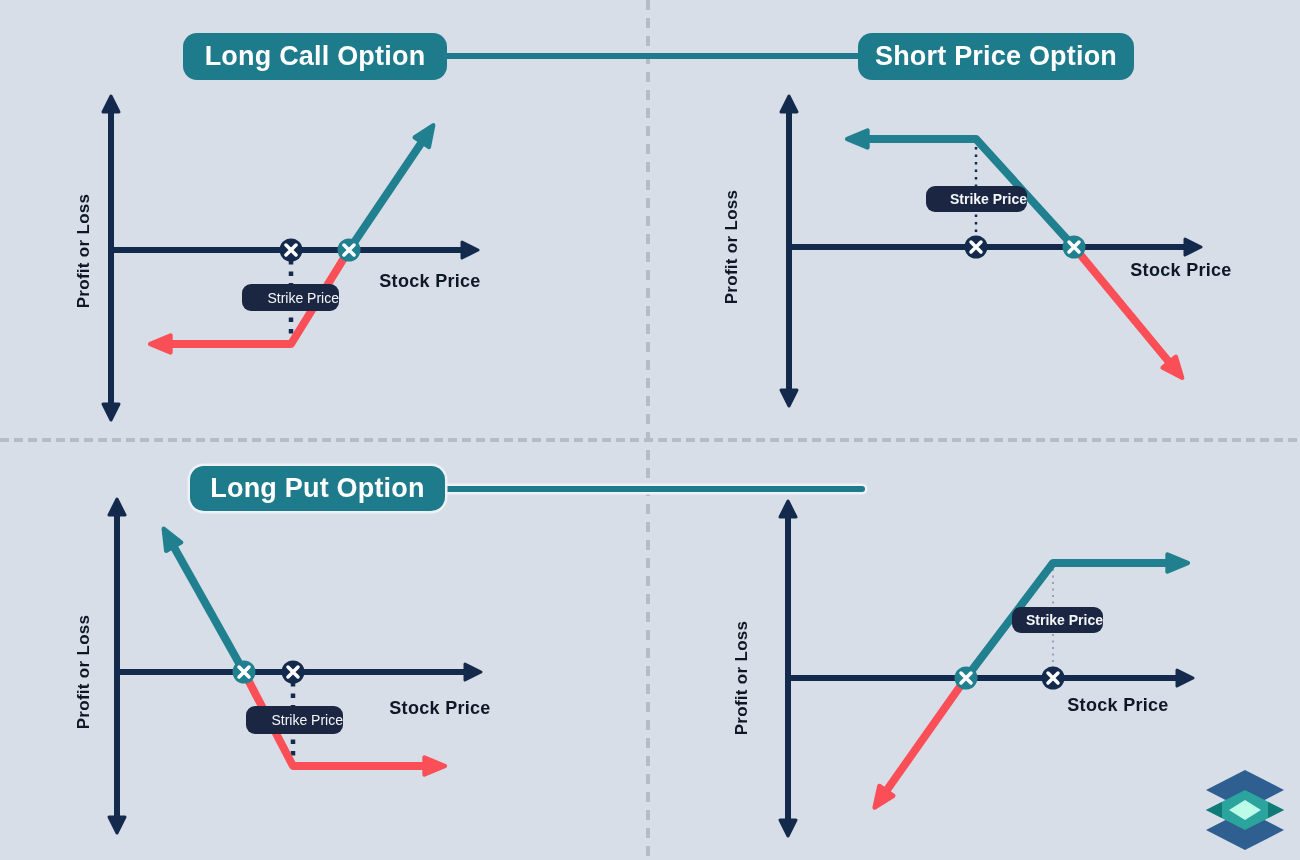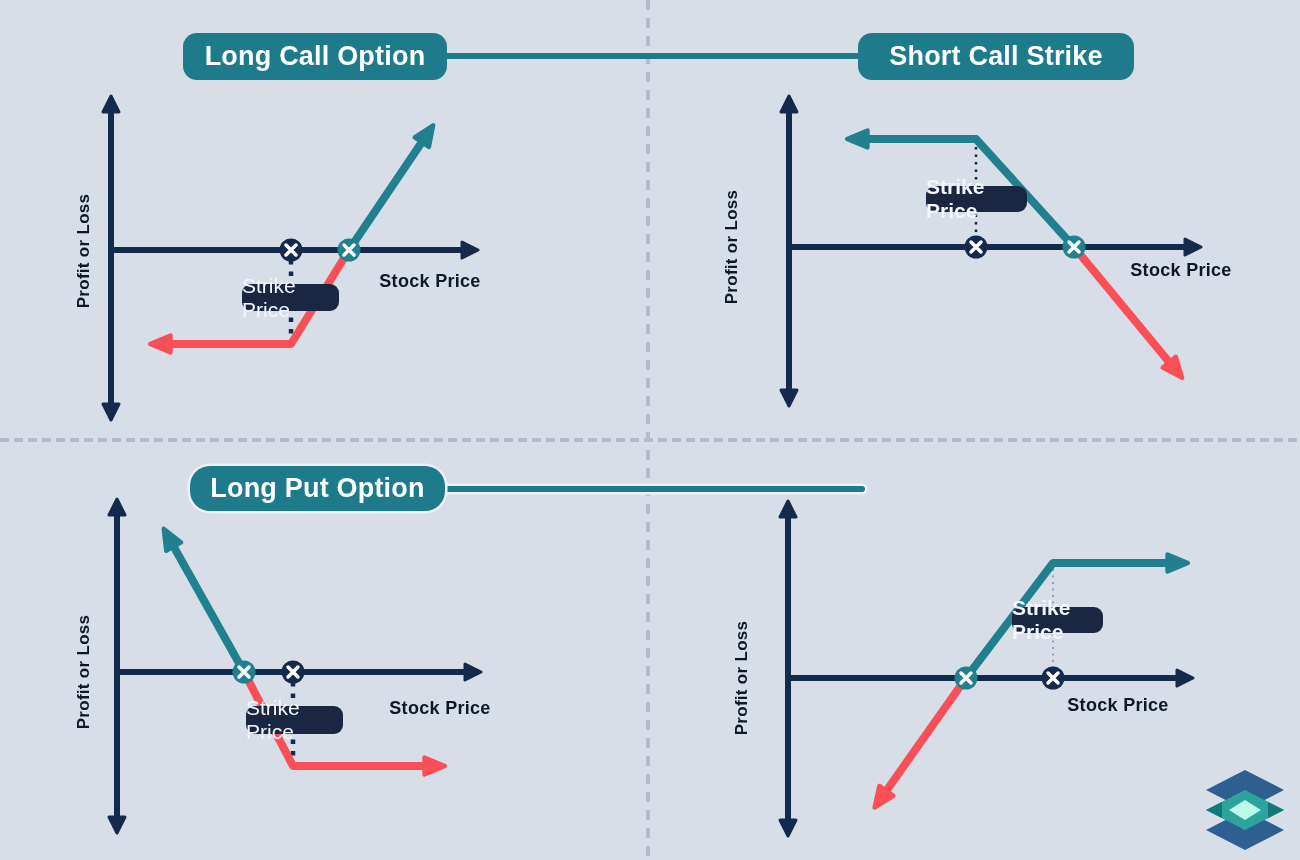--- a/index.html
+++ b/index.html
@@ -18,25 +18,25 @@
   }
   .connector{
     position:absolute;height:6px;background:#1e7b8b;z-index:1;border-radius:3px;
   }
   .connector.outlined{box-shadow:0 0 0 2.5px #eef1f6;}
   .title-badge{
     position:absolute;z-index:2;background:#1e7b8b;border-radius:14px;
     display:flex;align-items:center;justify-content:center;
     color:#ffffff;font-weight:800;font-size:27px;letter-spacing:.2px;
   }
-  .title-badge.outlined{box-shadow:0 0 0 2.5px #eef1f6;border-radius:20px;}
+  .title-badge.outlined{box-shadow:0 0 0 2.5px #eef1f6;}
   .strike-badge{
     position:absolute;z-index:3;background:#1b2742;border-radius:9px;
     display:flex;align-items:center;justify-content:flex-end;
-    color:#f4f7fa;font-size:21px;
+    color:#f4f7fa;font-size:14px;
   }
   .strike-badge.bold{font-weight:700;}
   .axis-label{
     position:absolute;width:170px;text-align:center;z-index:2;
     color:#0d1726;font-weight:700;font-size:18px;letter-spacing:.3px;
   }
   .vlabel{
     position:absolute;width:200px;height:22px;text-align:center;z-index:2;
     color:#0d1726;font-weight:700;font-size:17px;letter-spacing:.3px;
     transform:rotate(-90deg);transform-origin:center;
@@ -52,21 +52,21 @@
   <div class="divider-v"></div>
   <div class="divider-h"></div>
 
   <div class="connector" style="left:440px;top:53px;width:422px;"></div>
   <div class="connector outlined" style="left:435px;top:486px;width:430px;"></div>
 
   <div class="title-badge" style="left:183px;top:33px;width:264px;height:47px;">
     <span>Long Call Option</span>
   </div>
   <div class="title-badge" style="left:858px;top:33px;width:276px;height:47px;">
-    <span>Short Call Strike</span>
+    <span>Short Price Option</span>
   </div>
   <div class="title-badge outlined" style="left:190px;top:466px;width:255px;height:45px;">
     <span>Long Put Option</span>
   </div>
 
   <svg class="panel-svg" style="left:0;top:0;" width="650" height="435" viewBox="0 0 650 435">
     <defs>
       <marker id="p1n" viewBox="0 0 24 24" refX="12" refY="12" markerWidth="24" markerHeight="24" markerUnits="userSpaceOnUse" orient="auto">
         <path d="M4 4 L20 12 L4 20 Z" fill="#142a4d" stroke="#142a4d" stroke-width="3" stroke-linejoin="round"></path>
         </marker>

